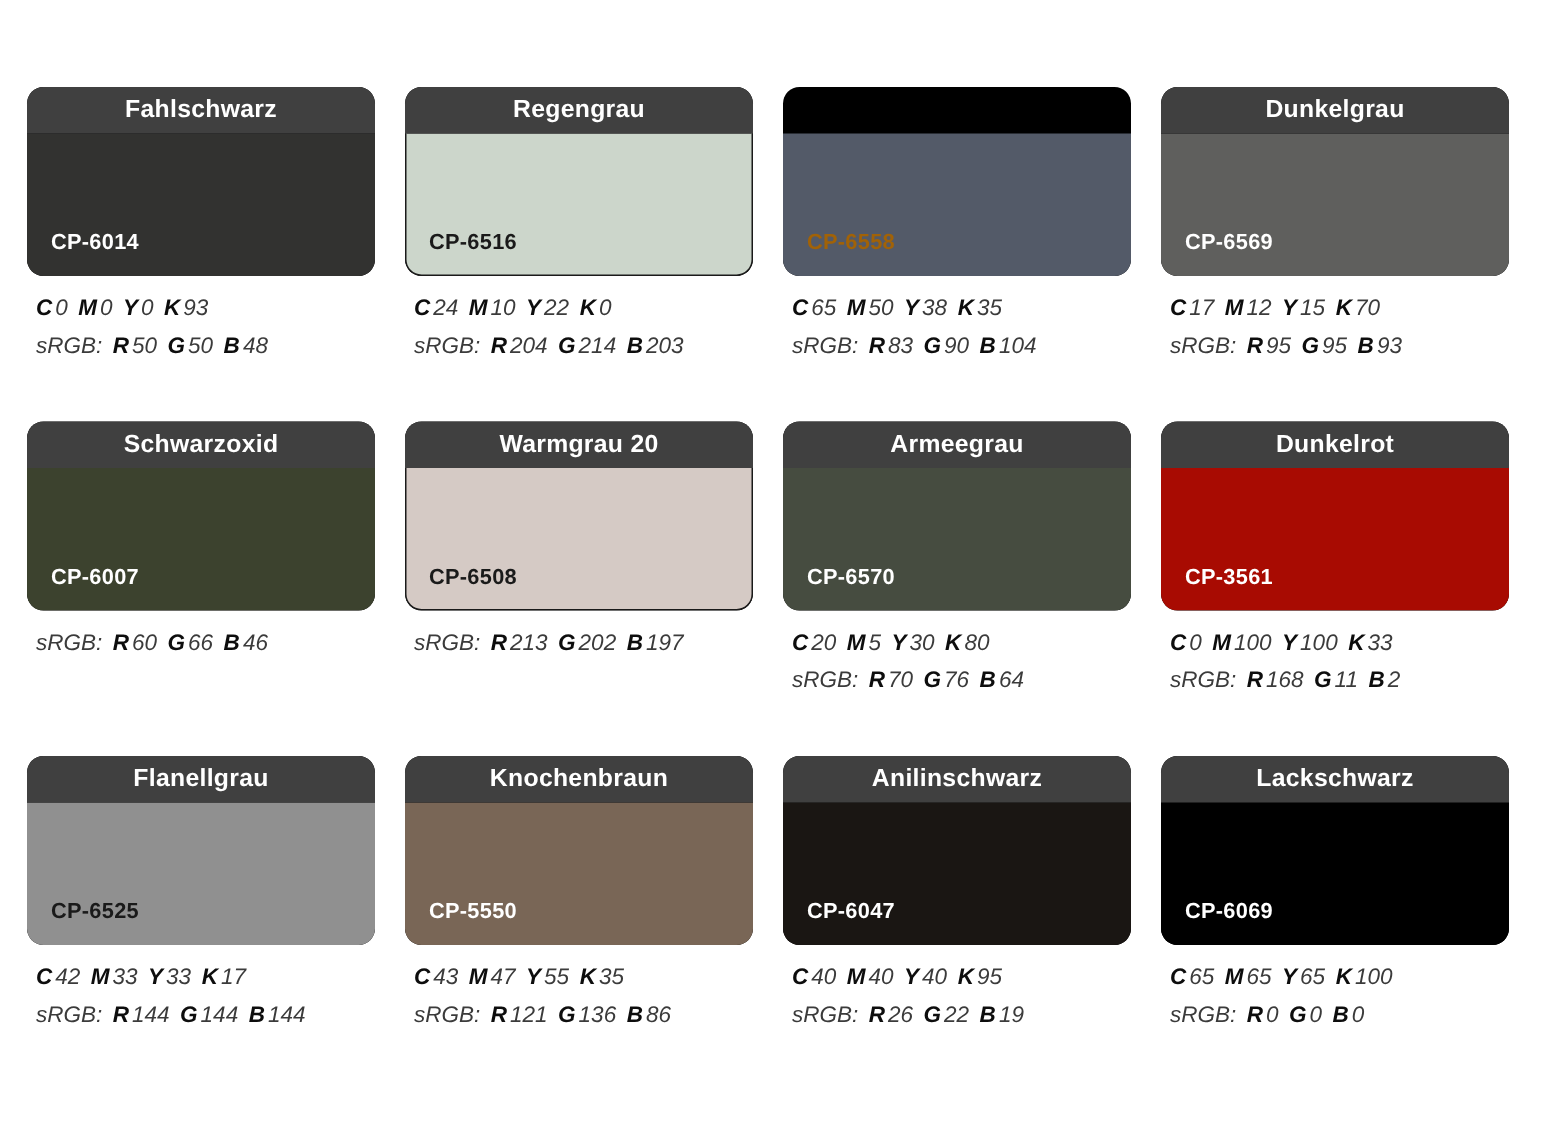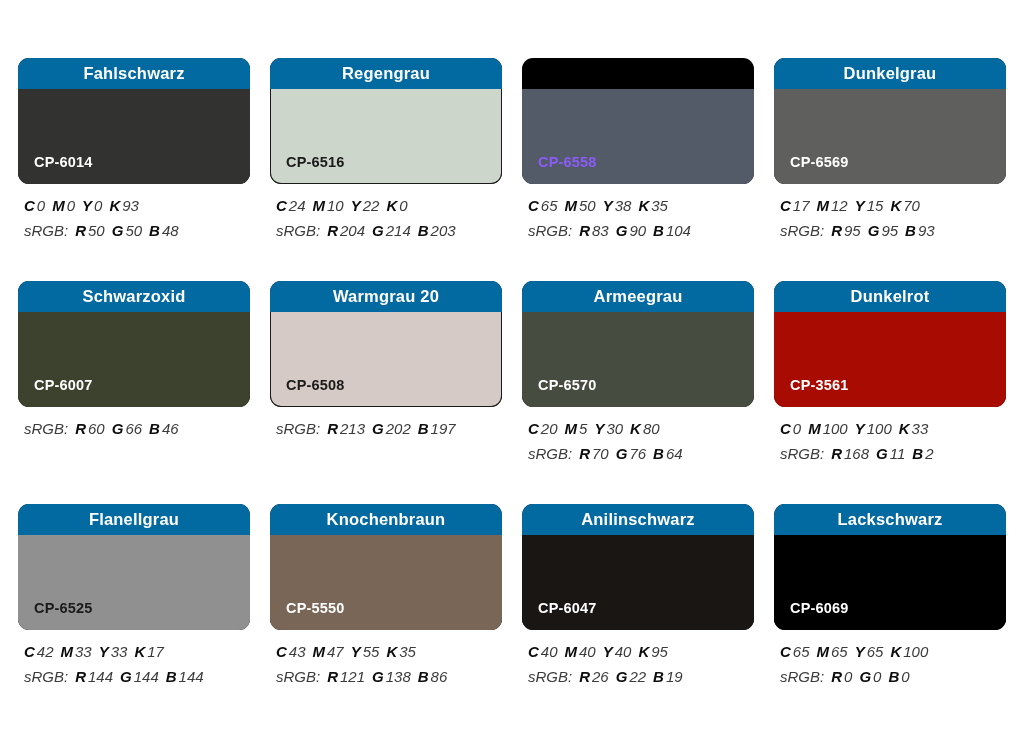--- a/index.html
+++ b/index.html
@@ -40,21 +40,21 @@
     background: #000000;
     box-sizing: border-box;
   }
 
   .swatch-title-bar {
     position: absolute;
     left: 0;
     top: 0;
     width: 100%;
     height: 31px;
-    background: #0369a1;
+    background: #404040;
     z-index: 3;
     display: flex;
     align-items: center;
     justify-content: center;
   }
 
   .swatch-title {
     color: #ffffff;
     font-size: 16.5px;
     font-weight: bold;
@@ -158,21 +158,21 @@
         <div class="swatch-code" style="color: rgb(26, 26, 26);">CP-6516</div>
       </div>
       <div class="swatch-values">
         <div class="value-row"><span class="v-key">C</span><span class="v-num">24</span><span class="v-key">M</span><span class="v-num">10</span><span class="v-key">Y</span><span class="v-num">22</span><span class="v-key">K</span><span class="v-num">0</span></div>
         <div class="value-row"><span class="v-prefix">sRGB:</span><span class="v-key">R</span><span class="v-num">204</span><span class="v-key">G</span><span class="v-num">214</span><span class="v-key">B</span><span class="v-num">203</span></div>
       </div>
     </div>
     <div class="swatch-cell">
       <div class="swatch-card">
         <div class="swatch-color" style="background: rgb(83, 90, 104);"></div>
-        <div class="swatch-code" style="color: #8b5cf6;">CP-6558</div>
+        <div class="swatch-code" style="color: #a16207;">CP-6558</div>
       </div>
       <div class="swatch-values">
         <div class="value-row"><span class="v-key">C</span><span class="v-num">65</span><span class="v-key">M</span><span class="v-num">50</span><span class="v-key">Y</span><span class="v-num">38</span><span class="v-key">K</span><span class="v-num">35</span></div>
         <div class="value-row"><span class="v-prefix">sRGB:</span><span class="v-key">R</span><span class="v-num">83</span><span class="v-key">G</span><span class="v-num">90</span><span class="v-key">B</span><span class="v-num">104</span></div>
       </div>
     </div>
     <div class="swatch-cell">
       <div class="swatch-card">
         <div class="swatch-color" style="background: rgb(95, 95, 93);"></div>
         <div class="swatch-title-bar">
@@ -251,21 +251,21 @@
     <div class="swatch-cell">
       <div class="swatch-card">
         <div class="swatch-color" style="background: rgb(121, 102, 86);"></div>
         <div class="swatch-title-bar">
           <span class="swatch-title">Knochenbraun</span>
         </div>
         <div class="swatch-code" style="color: rgb(255, 255, 255); margin-top: 24px;">CP-5550</div>
       </div>
       <div class="swatch-values">
         <div class="value-row"><span class="v-key">C</span><span class="v-num">43</span><span class="v-key">M</span><span class="v-num">47</span><span class="v-key">Y</span><span class="v-num">55</span><span class="v-key">K</span><span class="v-num">35</span></div>
-        <div class="value-row"><span class="v-prefix">sRGB:</span><span class="v-key">R</span><span class="v-num">121</span><span class="v-key">G</span><span class="v-num">138</span><span class="v-key">B</span><span class="v-num">86</span></div>
+        <div class="value-row"><span class="v-prefix">sRGB:</span><span class="v-key">R</span><span class="v-num">121</span><span class="v-key">G</span><span class="v-num">136</span><span class="v-key">B</span><span class="v-num">86</span></div>
       </div>
     </div>
     <div class="swatch-cell">
       <div class="swatch-card">
         <div class="swatch-color" style="background: rgb(26, 22, 19);"></div>
         <div class="swatch-title-bar">
           <span class="swatch-title">Anilinschwarz</span>
         </div>
         <div class="swatch-code" style="color: rgb(255, 255, 255);">CP-6047</div>
       </div>

